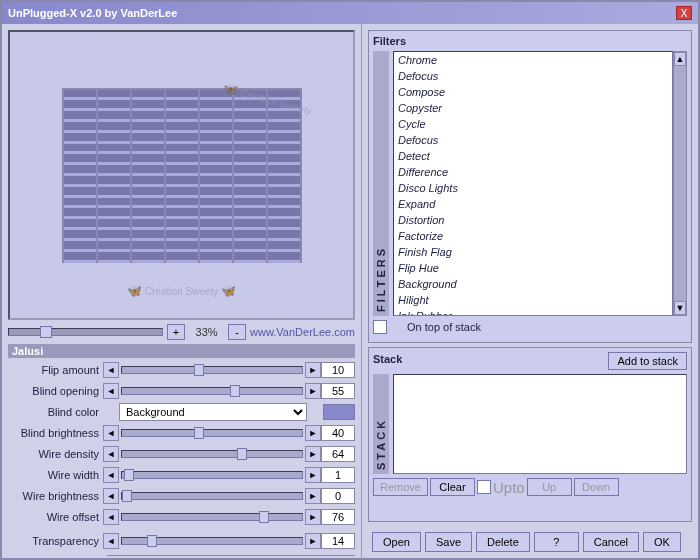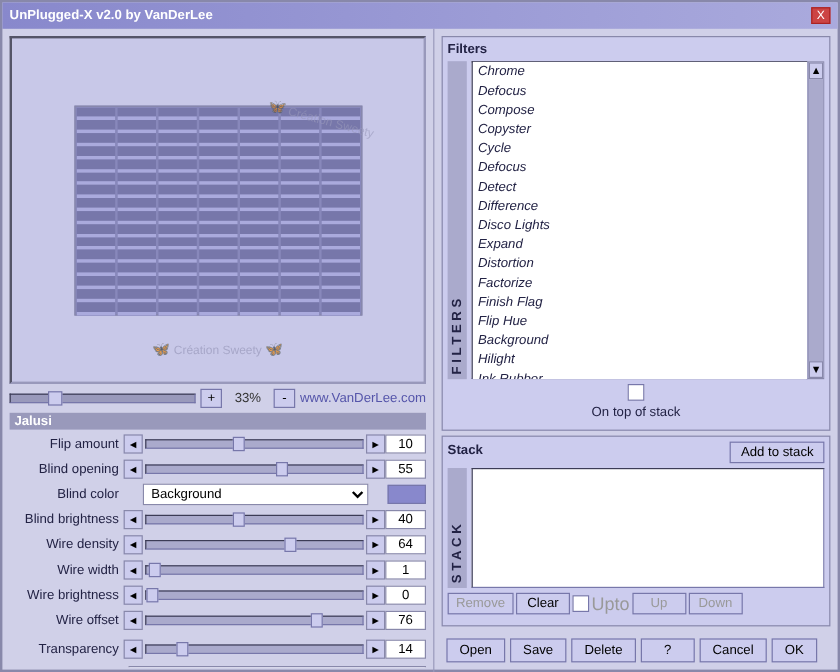--- a/index.html
+++ b/index.html
@@ -331,22 +331,21 @@
 
     .scroll-track {
       flex: 1;
       background: #aaaacc;
     }
 
     .on-top-row {
       display: flex;
       align-items: center;
       margin: 4px 0;
-      gap: 4px;
-      flex-direction: column;
+      gap: 20px;
     }
 
     .checkbox {
       width: 14px;
       height: 14px;
       background: white;
       border: 1px solid #7777aa;
       display: flex;
       align-items: center;
       justify-content: center;

